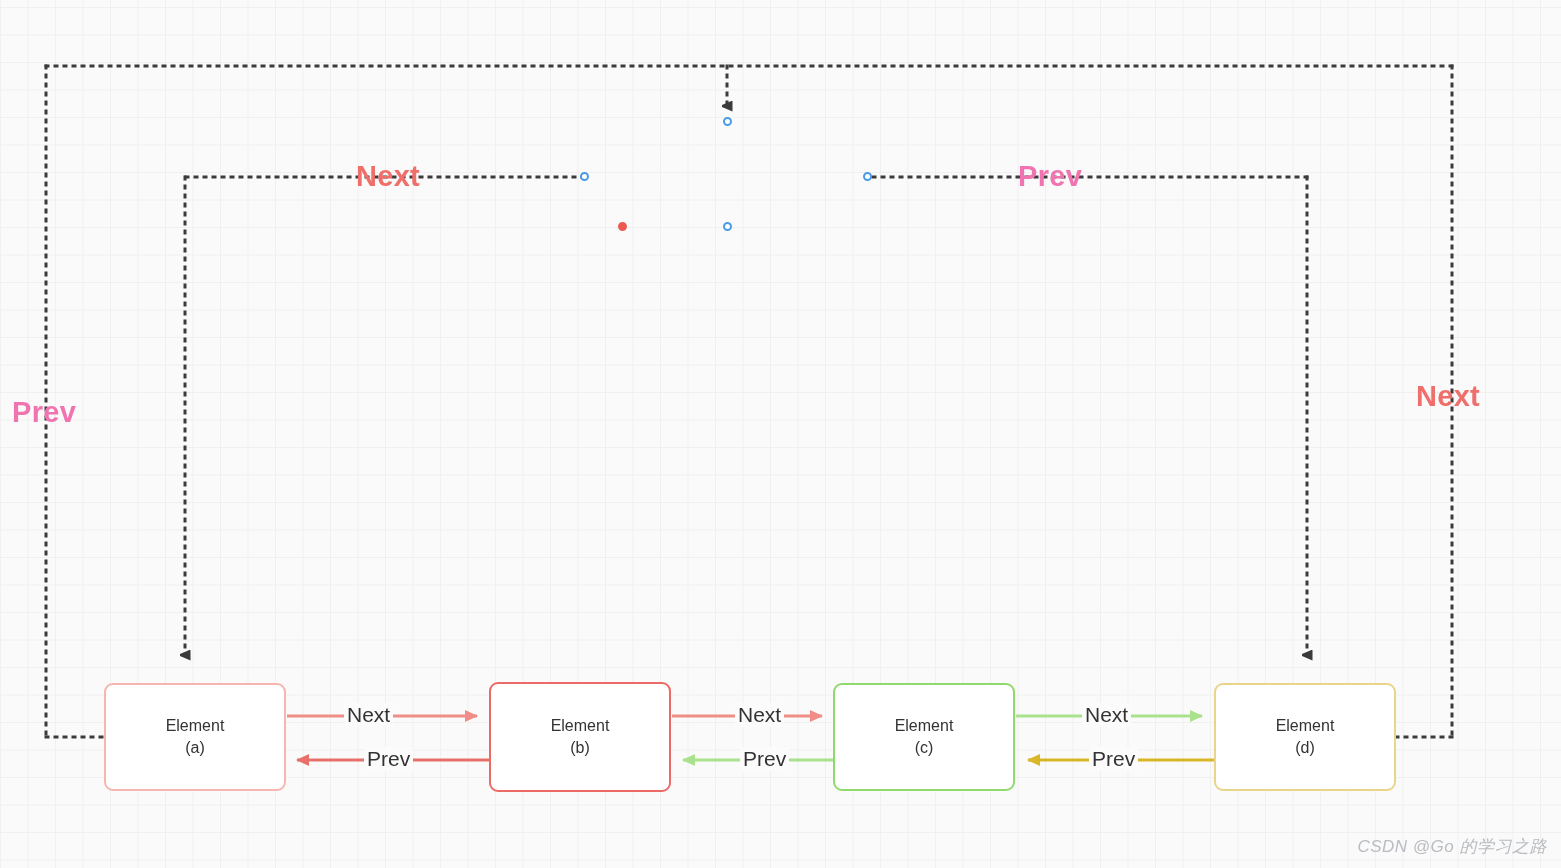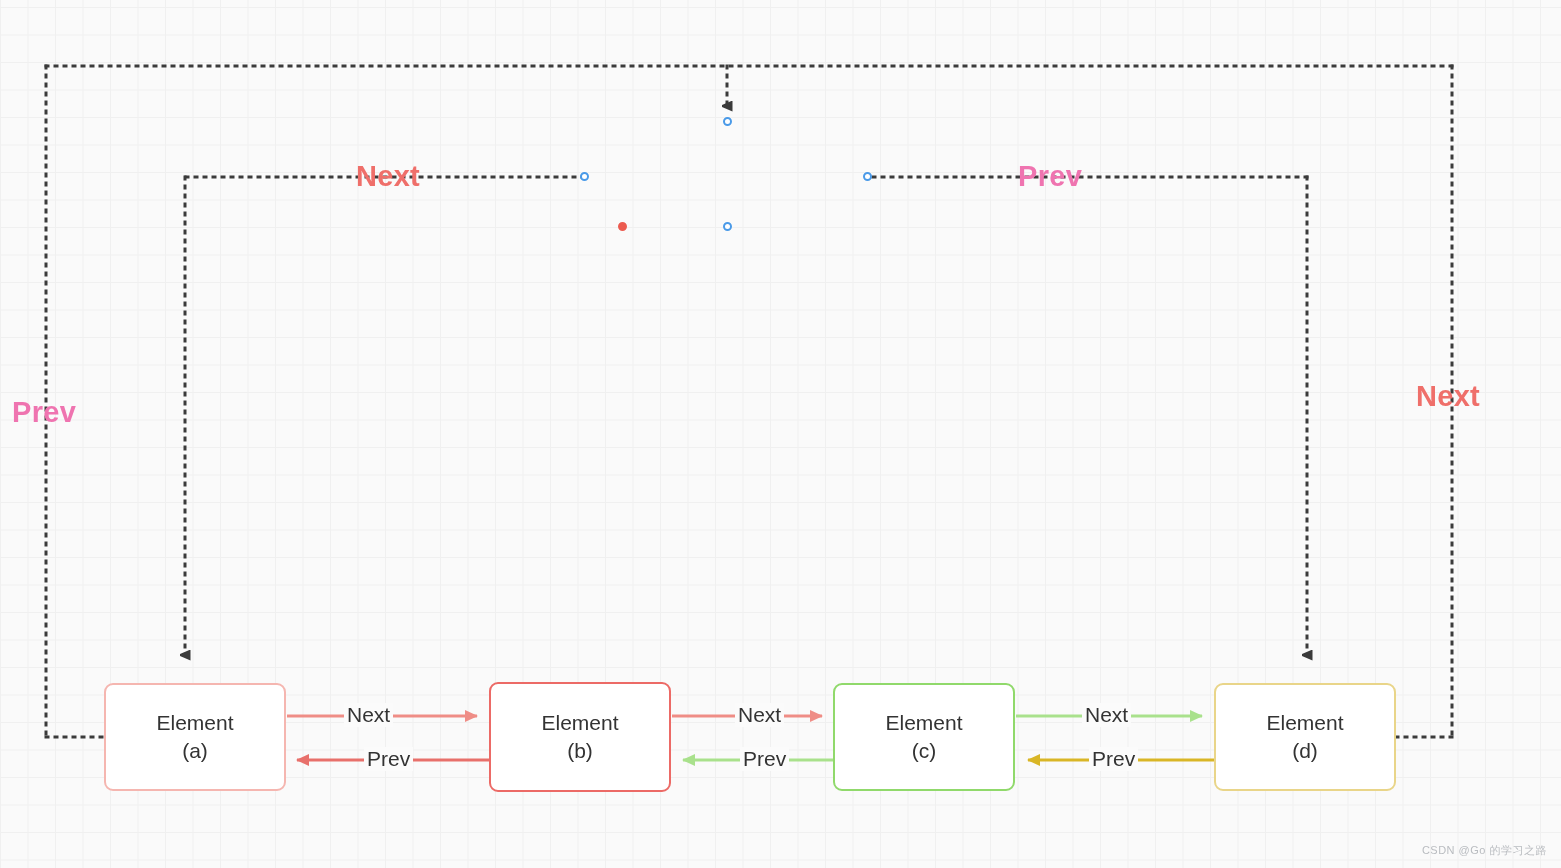--- a/index.html
+++ b/index.html
@@ -25,21 +25,21 @@
 
   .node{
     position:absolute;
     box-sizing:border-box;
     background:#ffffff;
     display:flex;
     flex-direction:column;
     align-items:center;
     justify-content:center;
     color:#333333;
-    font-size:21px;
+    font-size:16px;
     line-height:1.35;
     z-index:4;
   }
   .node.rounded{border-radius:9px;border-width:2.5px;border-style:solid;}
   .node-line{display:block;text-align:center;white-space:nowrap;}
 
   #rootNode{
     left:584px;top:121px;width:289px;height:108px;
     border:2px dotted #3b3b3b;
     background:#ffffff;
@@ -85,24 +85,25 @@
     color:#333333;
     background:transparent;
     z-index:5;
     white-space:nowrap;
   }
 
   #watermark{
     position:absolute;
     right:14px;bottom:10px;
     color:#b9bcc0;
-    font-size:11px;
+    font-size:17px;
     letter-spacing:0.5px;
     z-index:7;
     white-space:nowrap;
+    font-style:italic;
   }
 </style>
 </head>
 <body>
 
 <div id="canvas">
 
   <svg id="svgLayer" xmlns="http://www.w3.org/2000/svg">
     <defs>
       <marker id="arrowBlack" markerWidth="11" markerHeight="11" refX="3.5" refY="5.5" orient="auto" markerUnits="userSpaceOnUse">

